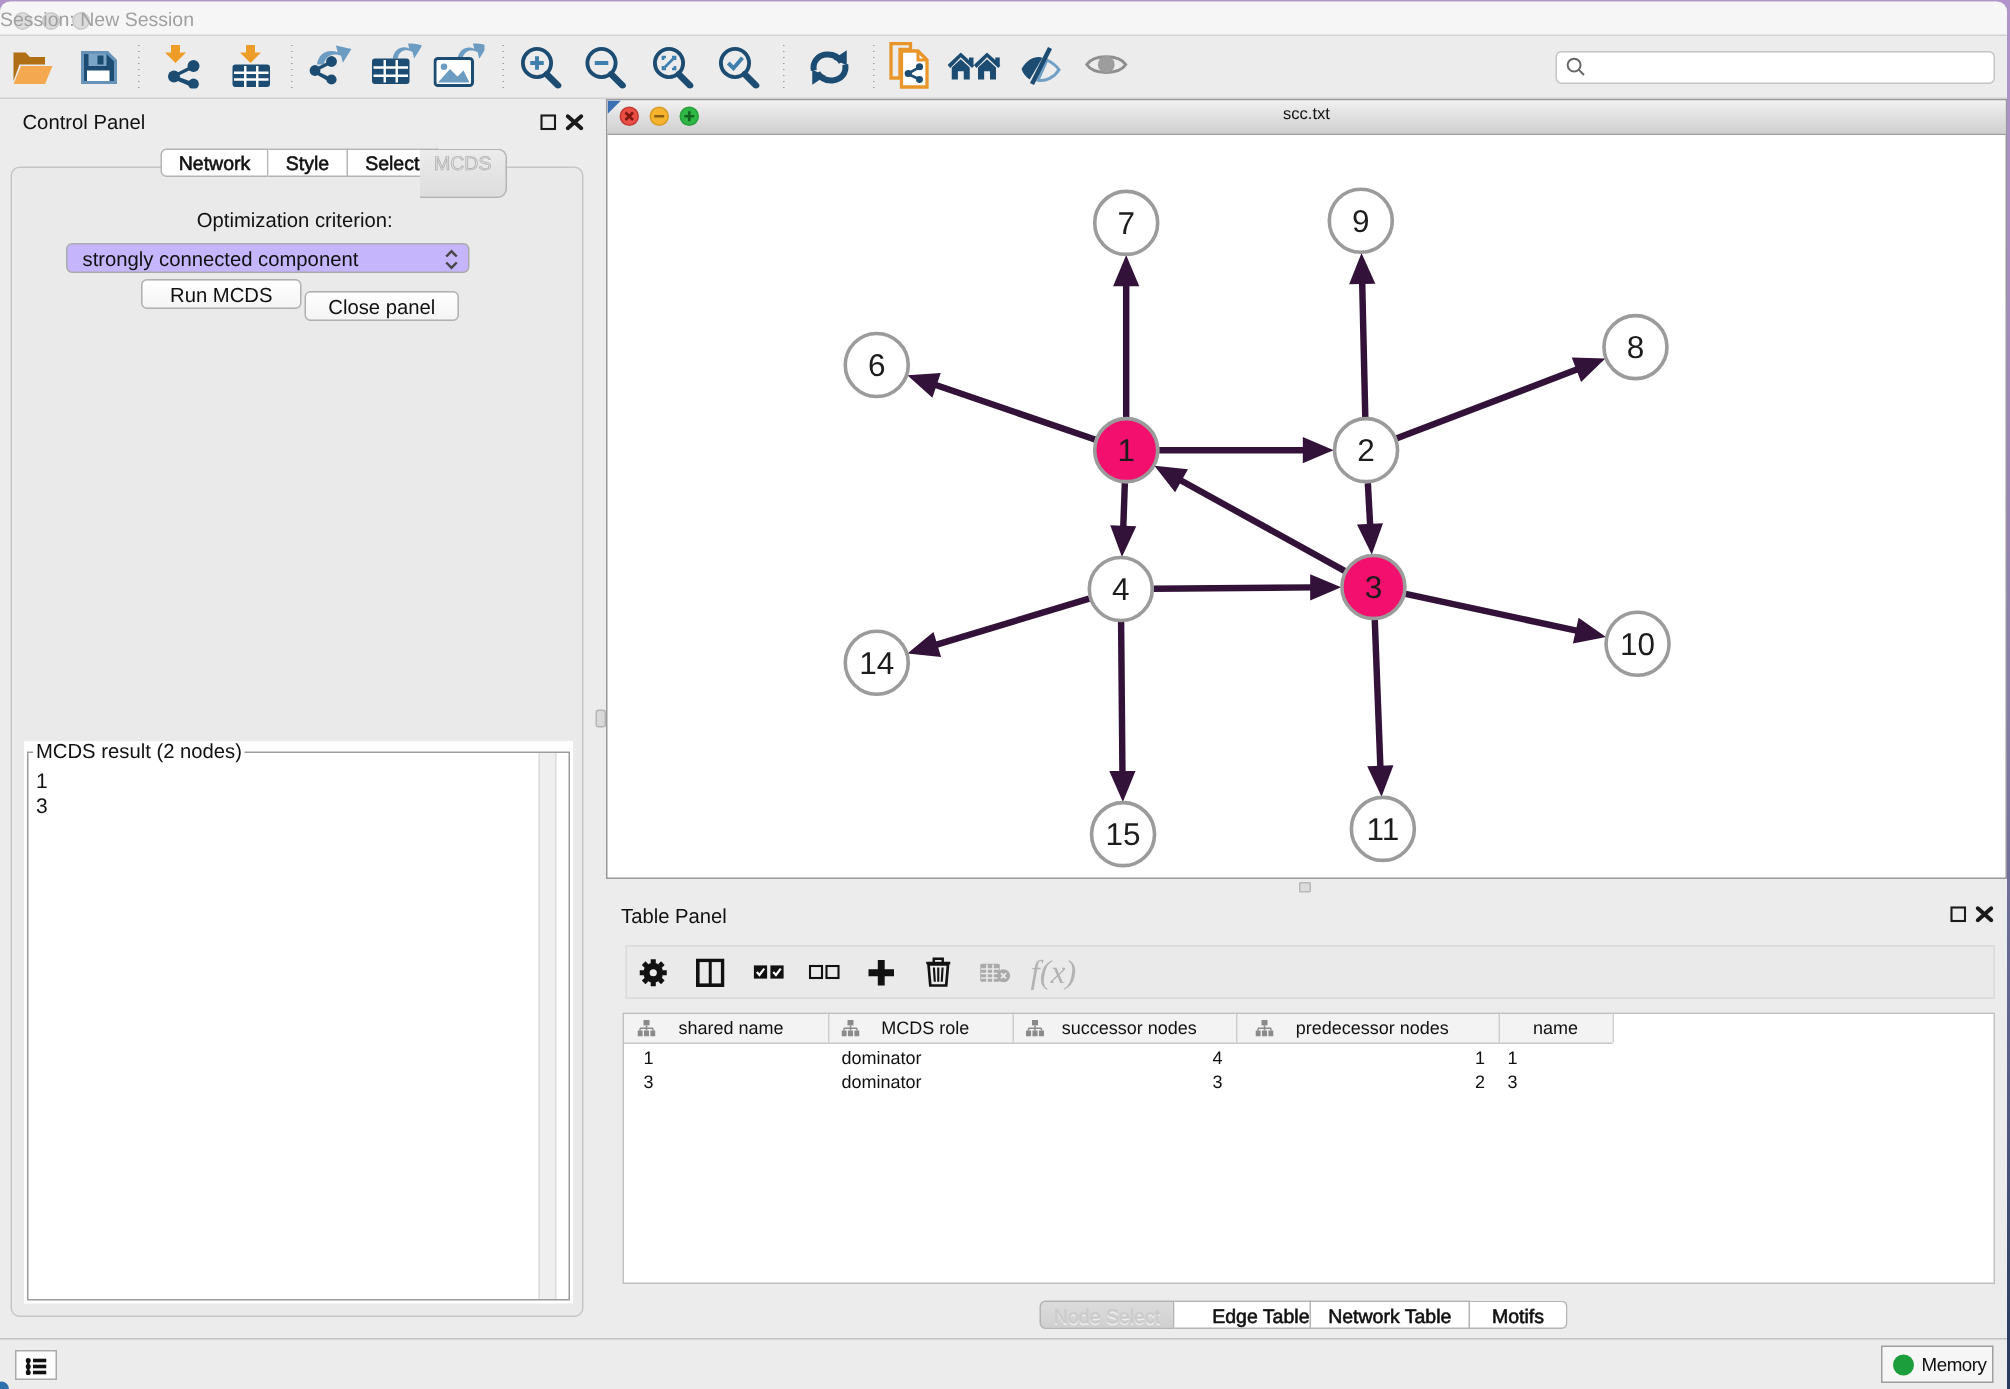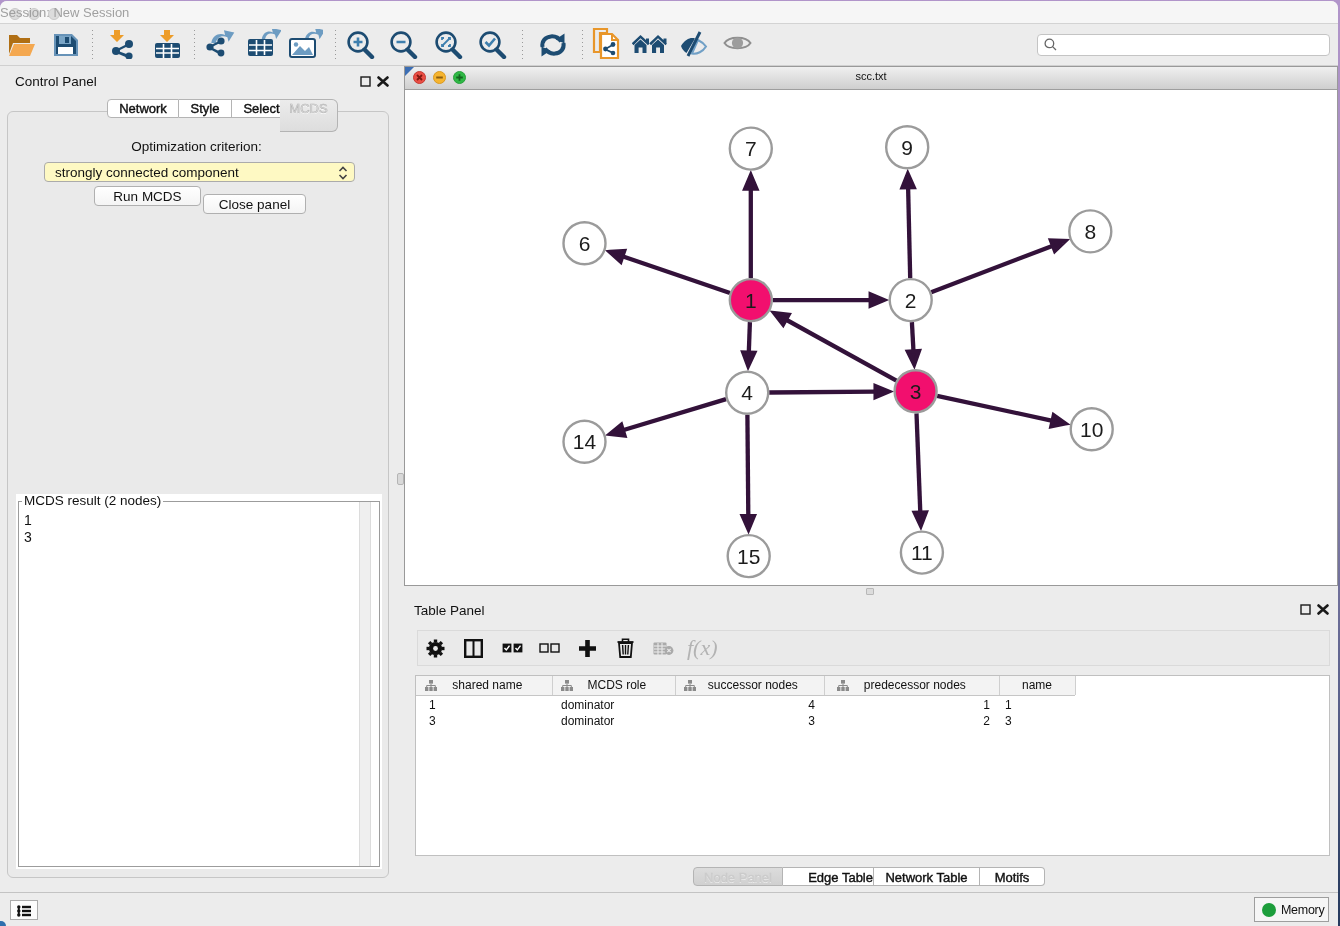--- a/index.html
+++ b/index.html
@@ -222,21 +222,21 @@
       <div class="ipanel" style="left:7px;top:45px;width:382px;height:767px;box-sizing:border-box;border-radius:6px;"></div>
 
       <div class="tabs">
         <div class="tab" style="left:79px;top:33px;width:72px;border-left:1px solid #b4b4b4;border-radius:4px 0 0 4px;">Network</div>
         <div class="tab" style="left:151px;top:33px;width:53px;">Style</div>
         <div class="tab" style="left:204px;top:33px;width:60px;">Select</div>
         <div class="tab tabsel" style="left:252px;top:33px;width:58px;height:33px;border-radius:0 6px 6px 0;-webkit-text-stroke:0.6px #b2b2b2;">MCDS</div>
       </div>
       <div style="position:absolute;left:0;top:73px;width:393px;text-align:center;font-size:13.5px;color:#111;">Optimization criterion:</div>
 
-      <div style="position:absolute;left:44px;top:96px;width:311px;height:20px;background:#fef9c3;border:1px solid #ababab;border-radius:4px;box-sizing:border-box;">
+      <div style="position:absolute;left:44px;top:96px;width:269px;height:20px;background:#c4b5fd;border:1px solid #ababab;border-radius:4px;box-sizing:border-box;">
         <div style="position:absolute;left:10px;top:2px;font-size:13.5px;color:#111;">strongly connected component</div>
         <svg style="position:absolute;right:6px;top:3px" width="10" height="14" viewBox="0 0 10 14">
           <path d="M1.5 5 L5 1.5 L8.5 5" fill="none" stroke="#444" stroke-width="1.6"></path>
           <path d="M1.5 9 L5 12.5 L8.5 9" fill="none" stroke="#444" stroke-width="1.6"></path>
         </svg>
       </div>
       <div class="btn" style="left:94px;top:120px;width:107px;height:20px;line-height:19px;">Run MCDS</div>
       <div class="btn" style="left:203px;top:128px;width:103px;height:20px;line-height:19px;">Close panel</div>
 
       <div style="position:absolute;left:16px;top:428px;width:366px;height:375px;background:#fff;">
@@ -477,21 +477,21 @@
         <div style="position:absolute;left:259px;top:22px;width:140px;text-align:right;">4</div>
         <div style="position:absolute;left:408px;top:22px;width:166px;text-align:right;">1</div>
         <div style="position:absolute;left:589px;top:22px;">1</div>
         <div style="position:absolute;left:13px;top:38px;">3</div>
         <div style="position:absolute;left:145px;top:38px;">dominator</div>
         <div style="position:absolute;left:259px;top:38px;width:140px;text-align:right;">3</div>
         <div style="position:absolute;left:408px;top:38px;width:166px;text-align:right;">2</div>
         <div style="position:absolute;left:589px;top:38px;">3</div>
       </div>
 
-      <div style="position:absolute;top:266px;left:289px;width:90px;height:19px;line-height:19px;text-align:center;font-size:13px;font-weight:400;-webkit-text-stroke:0.4px #cbcbcb;background:linear-gradient(#dcdcdc,#d0d0d0);color:#cbcbcb;text-shadow:0 1px 0 #f0f0f0;border:1px solid #b4b4b4;border-radius:4px 0 0 4px;box-sizing:border-box;">Node Panel</div>
+      <div style="position:absolute;top:266px;left:289px;width:90px;height:19px;line-height:19px;text-align:center;font-size:13px;font-weight:400;-webkit-text-stroke:0.4px #cbcbcb;background:linear-gradient(#dcdcdc,#d0d0d0);color:#cbcbcb;text-shadow:0 1px 0 #f0f0f0;border:1px solid #b4b4b4;border-radius:4px 0 0 4px;box-sizing:border-box;">Node Select</div>
       <div style="position:absolute;top:266px;left:379px;width:91px;height:19px;line-height:19px;text-align:right;font-size:13px;font-weight:400;-webkit-text-stroke:0.4px #111;background:#fff;color:#111;border:1px solid #b4b4b4;border-left:none;box-sizing:border-box;">Edge Table</div>
       <div style="position:absolute;top:266px;left:470px;width:106px;height:19px;line-height:19px;text-align:center;font-size:13px;font-weight:400;-webkit-text-stroke:0.4px #111;background:#fff;color:#111;border:1px solid #b4b4b4;border-left:none;box-sizing:border-box;">Network Table</div>
       <div style="position:absolute;top:266px;left:576px;width:65px;height:19px;line-height:19px;text-align:center;font-size:13px;font-weight:400;-webkit-text-stroke:0.4px #111;background:#fff;color:#111;border:1px solid #b4b4b4;border-left:none;border-radius:0 4px 4px 0;box-sizing:border-box;">Motifs</div>
     </div>
   </div>
   <div class="statusbar">
     <div style="position:absolute;left:10px;top:7px;width:28px;height:20px;background:#fcfcfc;border:1px solid #ababab;box-sizing:border-box;">
       <svg style="position:absolute;left:6px;top:3.5px" width="14" height="12" viewBox="0 0 14 12">
         <g fill="#111">
           <circle cx="1.8" cy="2" r="1.7"></circle>

